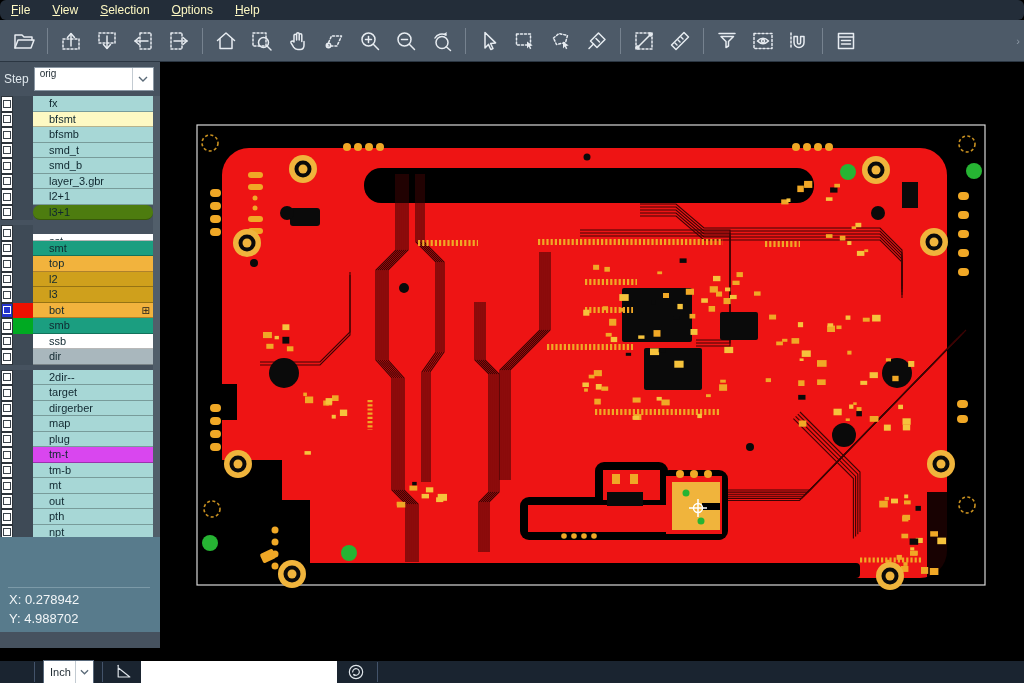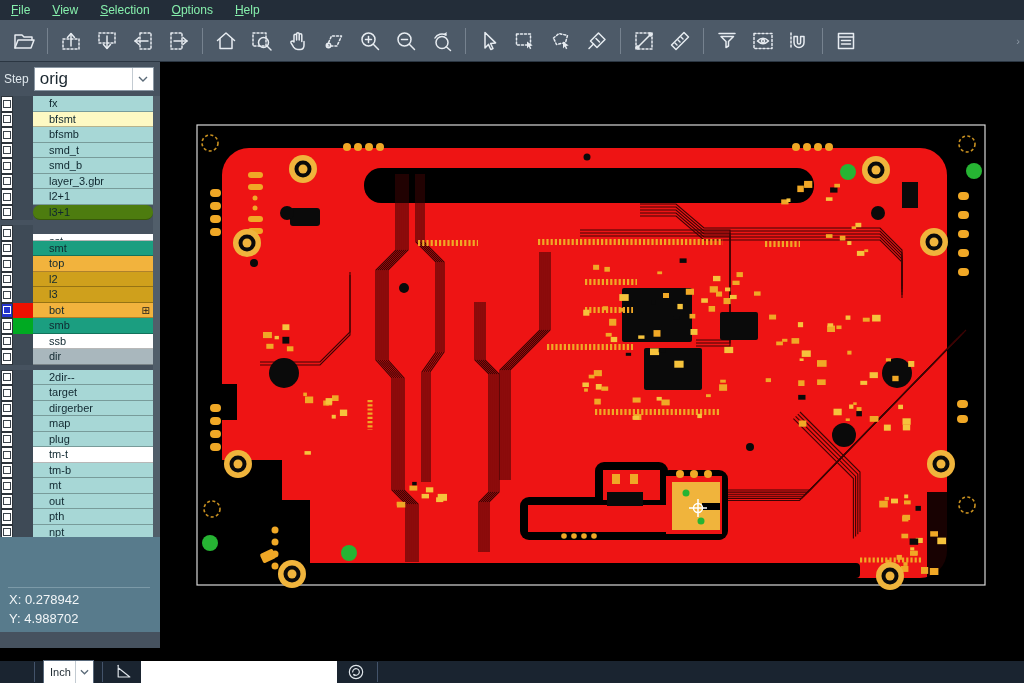--- a/index.html
+++ b/index.html
@@ -1,40 +1,40 @@
 <!DOCTYPE html>
 <html><head>
 <meta charset="utf-8">
 <style>
   html,body{margin:0;padding:0;width:1024px;height:683px;overflow:hidden;
     font-family:"Liberation Sans","DejaVu Sans",sans-serif;background:#000;}
   .window{position:relative;width:1024px;height:683px;background:#000;}
 
   
   .menubar{position:absolute;left:0;top:0;width:100%;height:20px;background:#232d39;
-    display:flex;align-items:center;color:#86efac;font-size:12px;z-index:5;}
+    display:flex;align-items:center;color:#fef9c3;font-size:12px;z-index:5;border-radius:6px;}
   .menu-item{padding:0 11px;height:20px;line-height:20px;cursor:default;}
   .menu-item u{text-decoration:underline;}
 
   
   .toolbar{position:absolute;left:0;top:20px;width:100%;height:42px;background:#4d5a68;
     display:flex;align-items:center;padding-left:6px;box-sizing:border-box;z-index:5;
     border-bottom:1px solid #2b3642;}
   .tb-btn{width:36px;height:34px;display:flex;align-items:center;justify-content:center;
     background:transparent;border:none;}
   .tb-btn svg{stroke:#e7ecf1;fill:none;stroke-width:1.5;stroke-linecap:round;stroke-linejoin:round;}
   .tb-sep{width:1px;height:26px;background:#76828f;margin:0 5px;}
   .tb-overflow{margin-left:auto;margin-right:4px;color:#8e9aa6;font-size:11px;}
 
   
   .sidebar{position:absolute;left:0;top:62px;width:160px;height:586px;background:#46525f;}
   .step-row{display:flex;align-items:center;height:33px;padding-left:4px;}
   .step-label{color:#dfe7ec;font-size:12px;margin-right:5px;}
   .step-select{width:118px;height:22px;background:#fff;border:1px solid #8b98a4;
-    display:flex;align-items:center;font-size:17px;color:#1c2830;}
+    display:flex;align-items:flex-start;font-size:10px;color:#1c2830;}
   .step-select .val{flex:1;padding-left:5px;}
   .step-select .chev{width:20px;height:100%;border-left:1px solid #c3cbd2;
     display:flex;align-items:center;justify-content:center;}
   .layer-groups{margin-top:1px;}
   .layer-group{margin-bottom:5px;}
   .layer-row{display:flex;align-items:stretch;height:15.5px;position:relative;}
   .cb-cell{width:12px;margin-left:1px;background:#fff;border:1px solid #2c333a;
     box-sizing:border-box;display:flex;align-items:center;justify-content:center;}
   .cb-inner{width:6px;height:6px;border:1px solid #3a424a;background:#fff;}
   .cb-cell.sel{background:#2433cc;}
@@ -409,21 +409,21 @@
               <div class="cb-inner"></div>
             </div>
             <div class="swatch-cell"></div>
             <div class="label-cell" style="background: rgb(167, 215, 214);">plug</div>
           </div>
           <div class="layer-row">
             <div class="cb-cell">
               <div class="cb-inner"></div>
             </div>
             <div class="swatch-cell"></div>
-            <div class="label-cell" style="background: #ffffff;">tm-t</div>
+            <div class="label-cell" style="background: #d946ef;">tm-t</div>
           </div>
           <div class="layer-row">
             <div class="cb-cell">
               <div class="cb-inner"></div>
             </div>
             <div class="swatch-cell"></div>
             <div class="label-cell" style="background: rgb(167, 215, 214);">tm-b</div>
           </div>
           <div class="layer-row">
             <div class="cb-cell">

